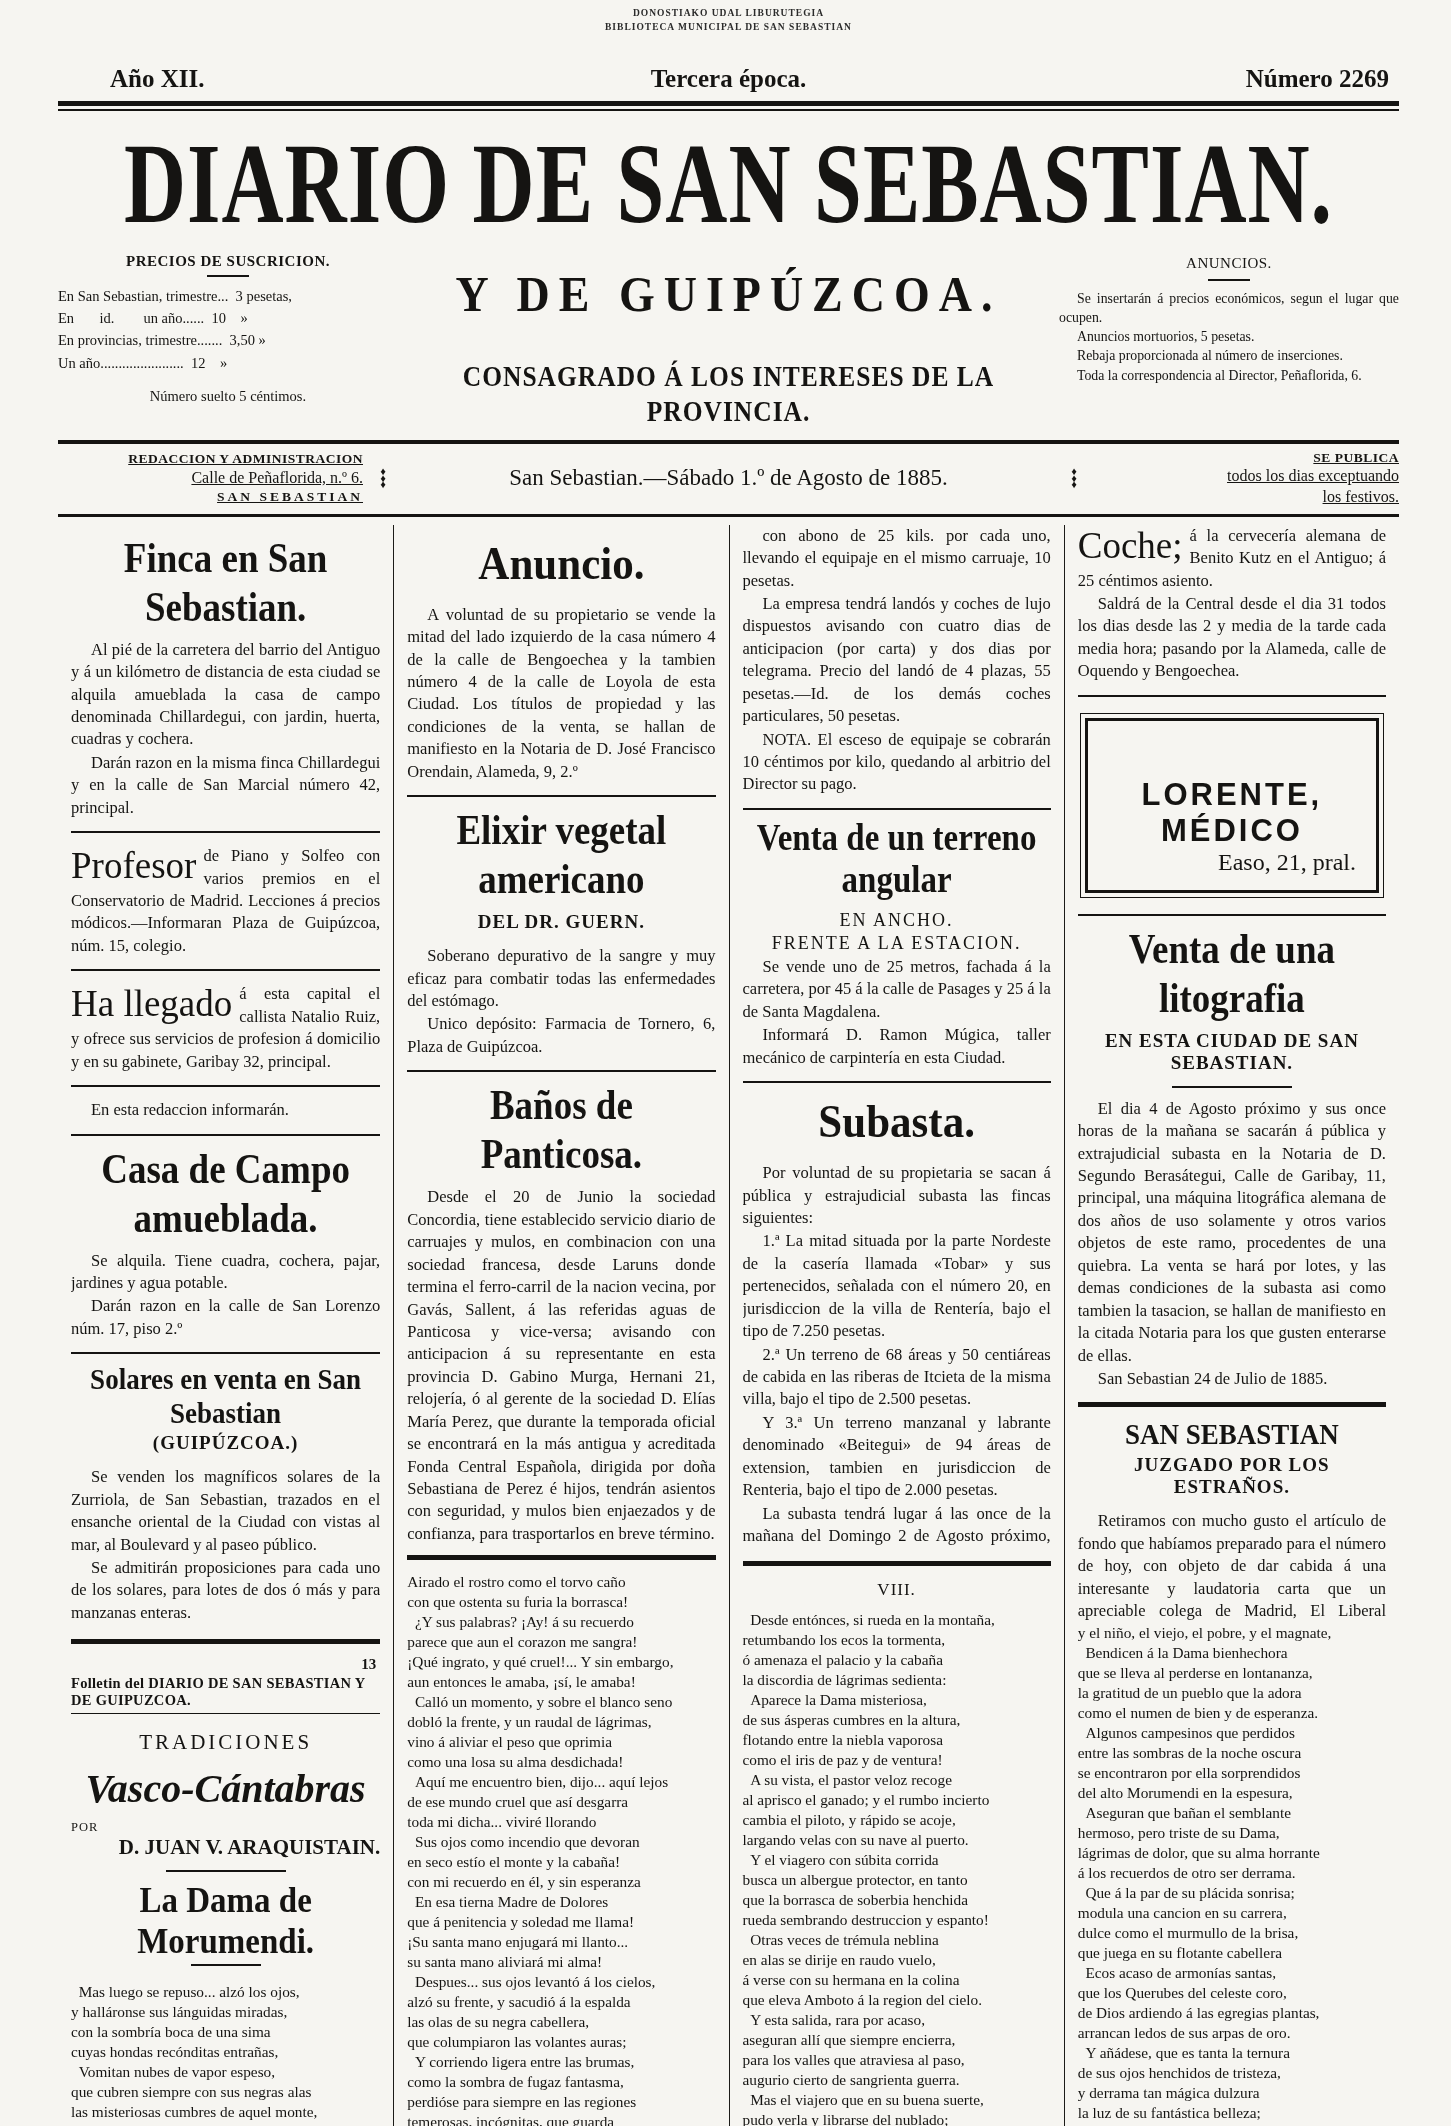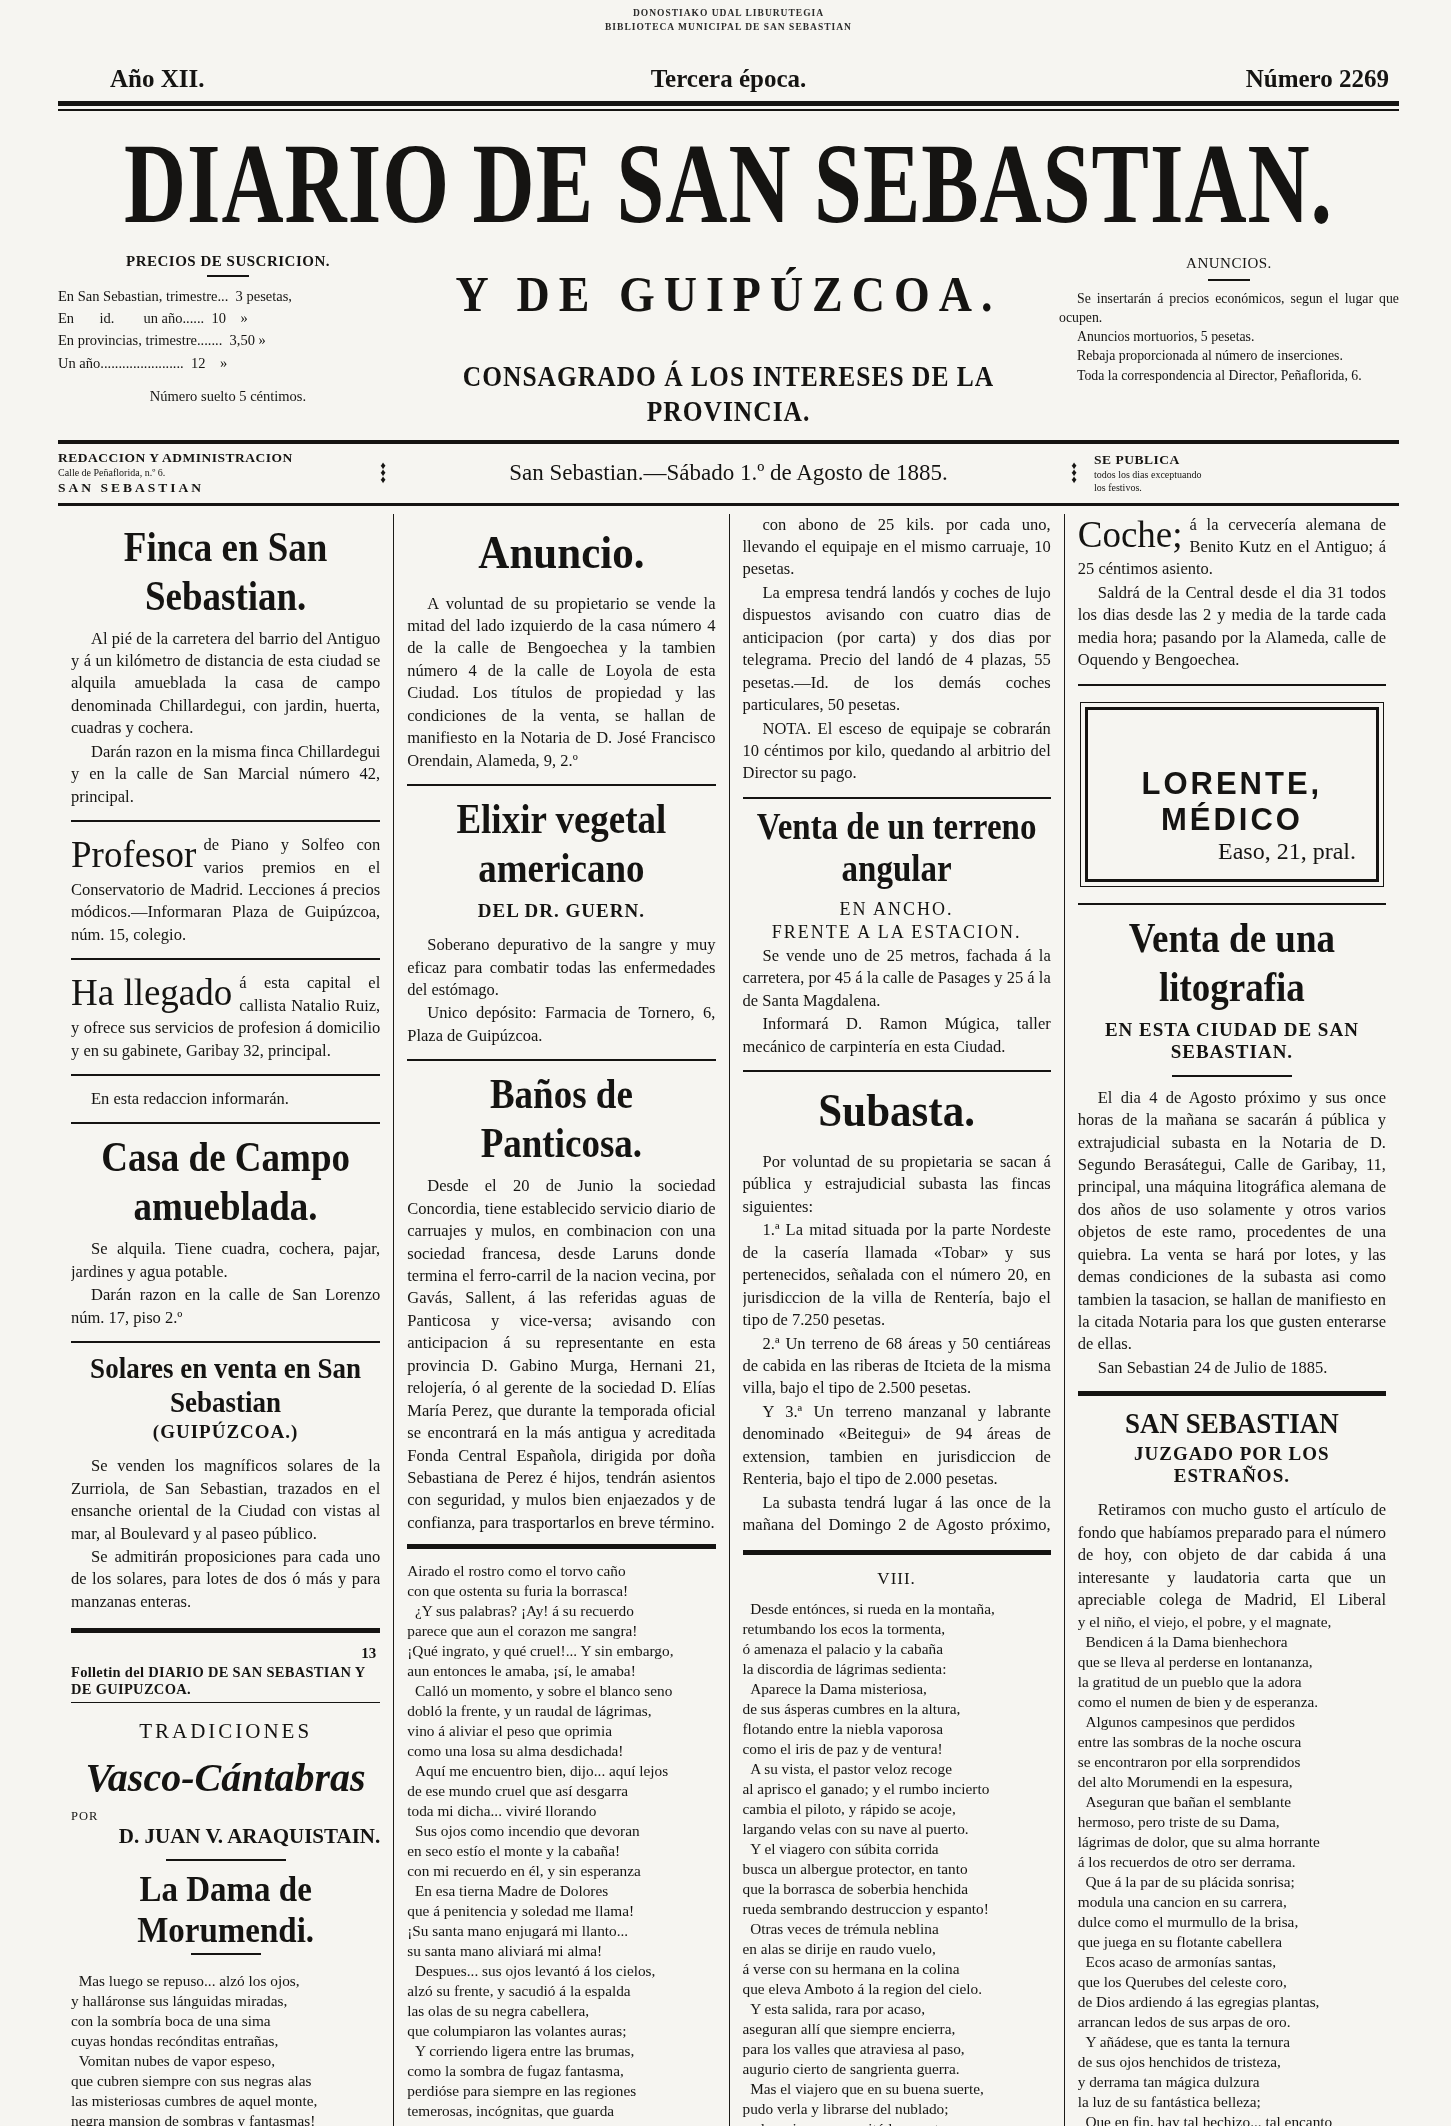--- a/index.html
+++ b/index.html
@@ -32,23 +32,23 @@
   .guipuzcoa{text-align:center;font-weight:bold;font-size:46px;letter-spacing:9px;margin-top:14px;
              transform:scaleY(1.1);}
   .motto{text-align:center;font-weight:bold;font-size:25.5px;letter-spacing:1px;margin-top:44px;
          transform:scaleY(1.18);}
   .anuncios{width:340px;font-size:13.8px;line-height:1.4;}
   .anuncios .t{text-align:center;font-weight:normal;font-size:15px;letter-spacing:.5px;}
   .anuncios p{margin:0;text-indent:18px;text-align:justify;}
   
   .dateline{margin-top:16px;border-top:4px solid #151412;border-bottom:3px solid #151412;
             display:flex;align-items:center;padding:5px 0 6px;}
-  .dl-left,.dl-right{width:305px;text-align:left;line-height:1.3;}
+  .dl-left,.dl-right{width:305px;text-align:right;line-height:1.3;text-decoration:underline;}
   .dl-left .a,.dl-right .a{font-weight:bold;font-size:13.5px;letter-spacing:.5px;}
-  .dl-left .b,.dl-right .b{font-size:10px;}
+  .dl-left .b,.dl-right .b{font-size:16px;}
   .dl-left .c3{font-weight:bold;font-size:13.5px;letter-spacing:3px;}
   .dl-center{flex:1;text-align:center;font-size:23px;}
   .orn{width:40px;text-align:center;font-size:11px;line-height:.62;color:#151412;}
   .orn span{display:block;}
   
   .columns{display:flex;margin-top:8px;}
   .col{width:25%;box-sizing:border-box;padding:0 13px;}
   .col + .col{border-left:1.5px solid #1c1b18;}
   .col p{margin:0 0 1px;font-size:16.5px;line-height:1.36;text-indent:20px;text-align:justify;}
   .ads{overflow:hidden;}

